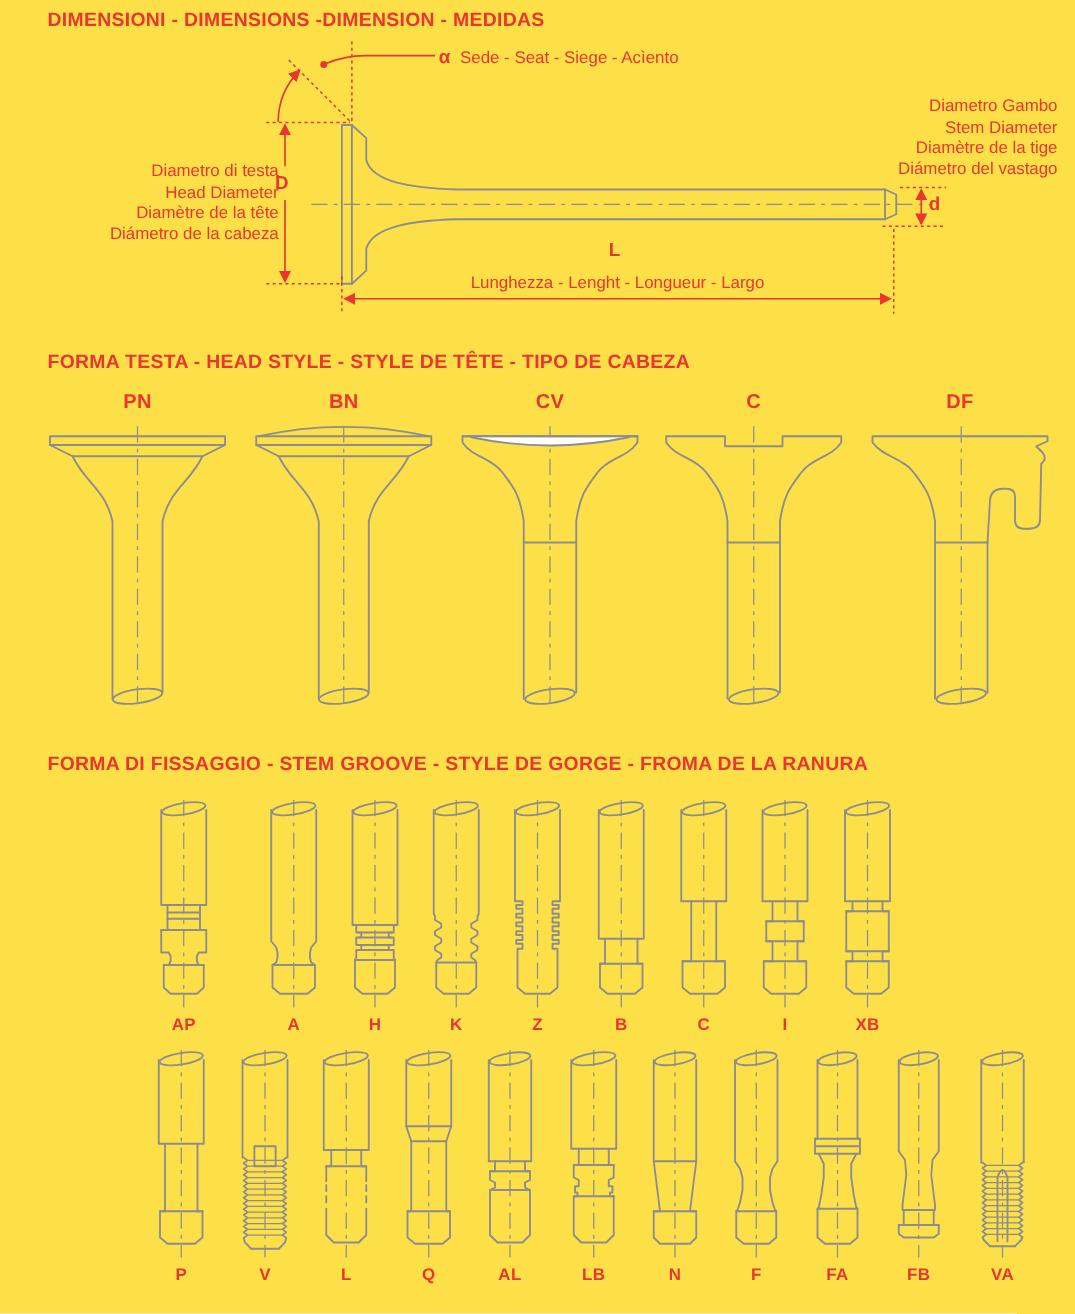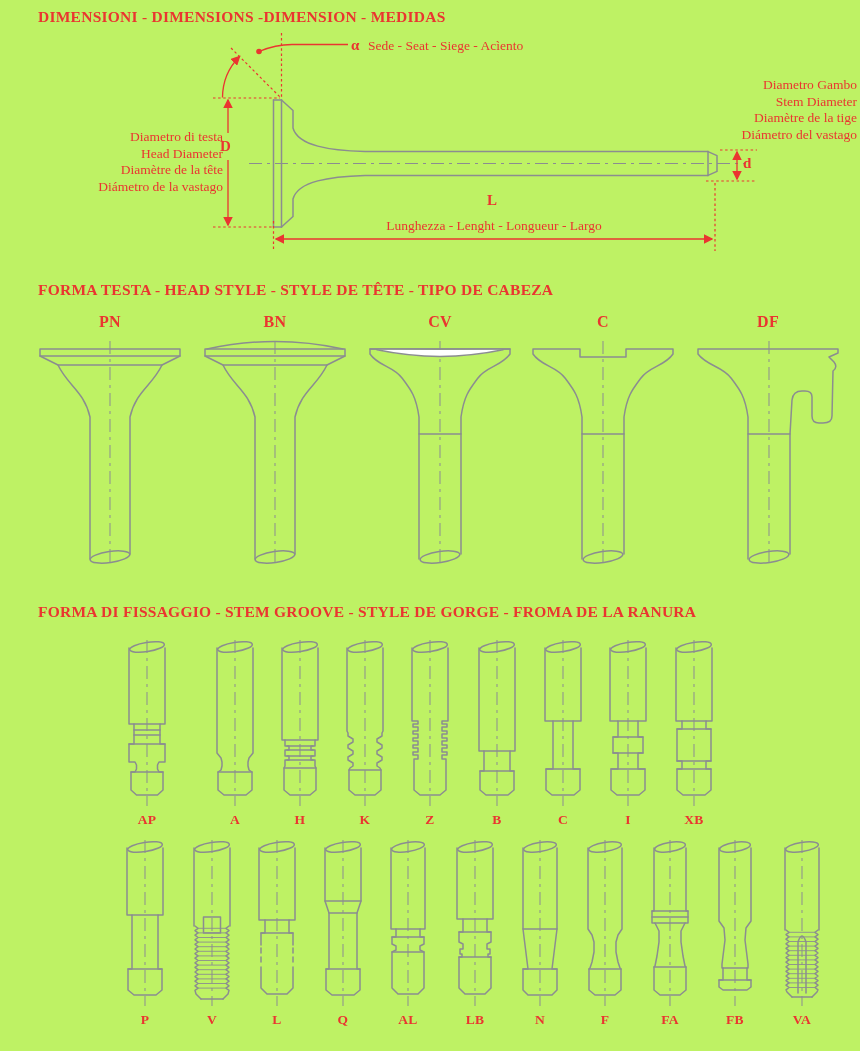--- a/index.html
+++ b/index.html
@@ -1,18 +1,18 @@
 <!DOCTYPE html>
 <html><head>
 <meta charset="utf-8">
 <style>
   :root{ --red:#ea3530; --line:#8b8d90; }
   html,body{margin:0;padding:0;background:#fff;}
-  .canvas{position:relative;width:860px;height:1051px;background:#bef264;overflow:hidden;
-          font-family:Liberation Serif, serif;}
+  .canvas{position:relative;width:860px;height:1051px;background:#fde047;overflow:hidden;
+          font-family:Liberation Sans, sans-serif;}
   .sec-title{position:absolute;color:var(--red);font-weight:bold;font-size:15.5px;letter-spacing:.25px;white-space:nowrap;}
   .ann{position:absolute;color:var(--red);font-size:13.5px;line-height:16.5px;white-space:nowrap;}
   .ann.right{text-align:right;}
   .sym{position:absolute;color:var(--red);font-weight:bold;font-size:15px;}
   .fig{position:absolute;}
   .fig-label{color:var(--red);font-weight:bold;font-size:16px;text-align:center;letter-spacing:.3px;}
   .stem-wrap{position:absolute;width:70px;}
   .stem-wrap .fig-label{font-size:13.5px;margin-top:2px;}
   .head-wrap{position:absolute;width:160px;}
   .head-wrap .fig-label{margin-bottom:6px;}
@@ -75,25 +75,25 @@
     <line class="rd" x1="276" y1="239" x2="712" y2="239" marker-start="url(#arr)" marker-end="url(#arr)" stroke-width="1.6"></line>
   </svg>
 
   <span class="sym" style="left:351px;top:37px">α</span>
   <div class="ann" style="left:368px;top:38px">Sede - Seat - Siege - Acìento</div>
 
   <div class="ann right" style="right:637px;top:129px">
     <div>Diametro di testa</div>
     <div>Head Diameter</div>
     <div>Diamètre de la tête</div>
-    <div>Diámetro de la vastago</div>
+    <div>Diámetro de la cabeza</div>
   </div>
   <span class="sym" style="left:220px;top:138px">D</span>
 
-  <div class="ann right" style="right:3px;top:77px">
+  <div class="ann right" style="right:14px;top:77px">
     <div>Diametro Gambo</div>
     <div>Stem Diameter</div>
     <div>Diamètre de la tige</div>
     <div>Diámetro del vastago</div>
   </div>
   <span class="sym" style="left:743px;top:155px">d</span>
 
   <span class="sym" style="left:487px;top:192px">L</span>
   <div class="ann" style="left:294px;top:218px;width:400px;text-align:center">Lunghezza - Lenght - Longueur - Largo</div>
 

